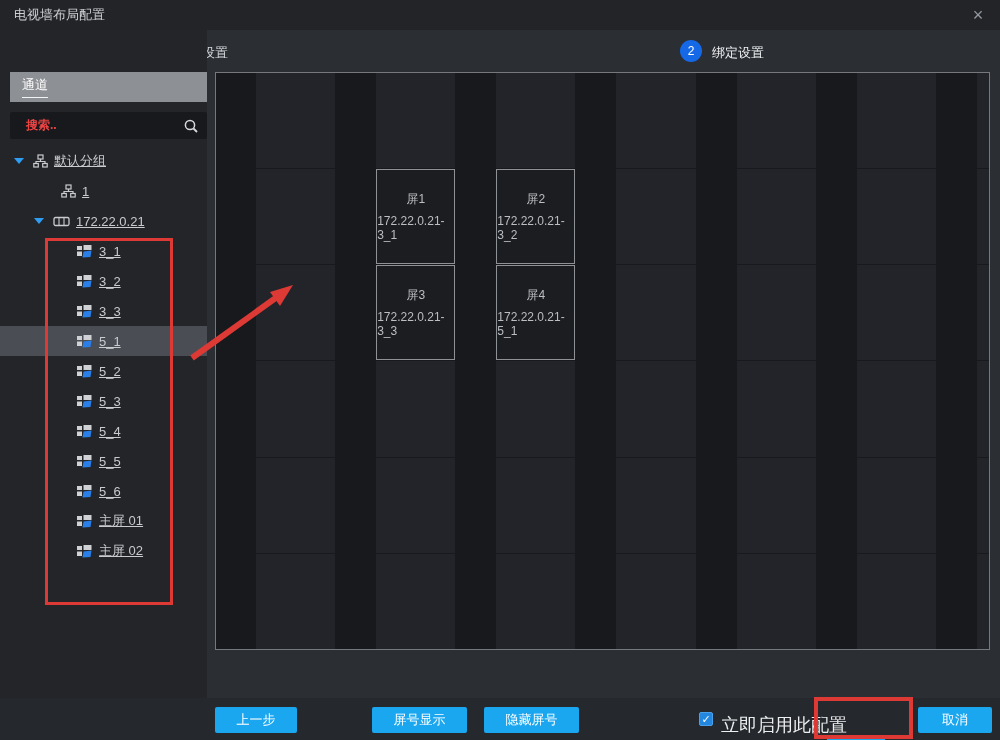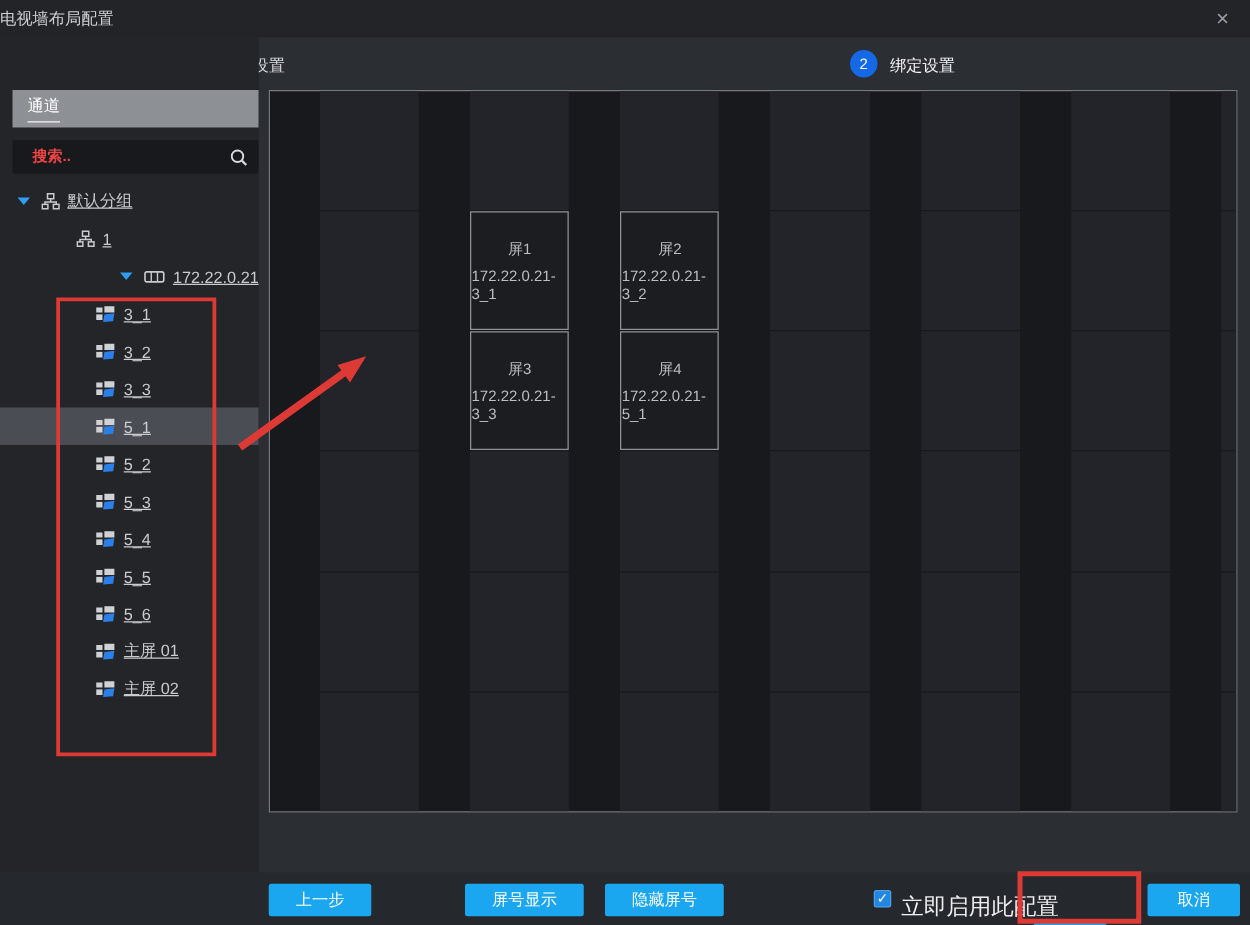--- a/index.html
+++ b/index.html
@@ -8,21 +8,21 @@
     font-family:"Liberation Sans","DejaVu Sans",sans-serif;
     background:#2b2e33; color:#d5d7da; overflow:hidden;
   }
   .dialog { position:relative; width:1000px; height:740px; background:#2b2e33; }
 
   
   .titlebar {
     position:absolute; left:0; top:0; width:1000px; height:30px;
     background:#222428; display:flex; align-items:center;
   }
-  .titlebar .title { font-size:13px; color:#ced0d3; }
+  .titlebar .title { margin-left:14px; font-size:13px; color:#ced0d3; }
   .close-btn {
     position:absolute; right:10px; top:3px; width:24px; height:24px;
     display:flex; align-items:center; justify-content:center;
     color:#9599a0; font-size:18px; cursor:pointer;
   }
 
   
   .steps { position:absolute; left:0; top:30px; width:1000px; height:42px; }
   .step-circle {
     position:absolute; width:22px; height:22px; border-radius:50%;
@@ -56,21 +56,21 @@
   .search-box .mag { margin-right:8px; display:flex; }
 
   .tree { position:absolute; left:0; top:116px; width:207px; }
   .trow {
     height:30px; display:flex; align-items:center;
     font-size:13px; color:#c9cbce; white-space:nowrap; cursor:pointer;text-decoration:underline;
   }
   .trow.selected { background:#4a4e54; }
   .lv0 { padding-left:14px; }
   .lv1 { padding-left:61px; }
-  .lv1d { padding-left:34px;justify-content:flex-end; }
+  .lv1d { padding-left:34px; }
   .lv2 { padding-left:76px; }
   .caret {
     width:0; height:0; border-left:5px solid transparent;
     border-right:5px solid transparent; border-top:6px solid #2e9df2;
     margin-right:9px; flex:none;
   }
   .ticon { margin-right:6px; flex:none; display:flex; }
 
   
   .wall-grid {

